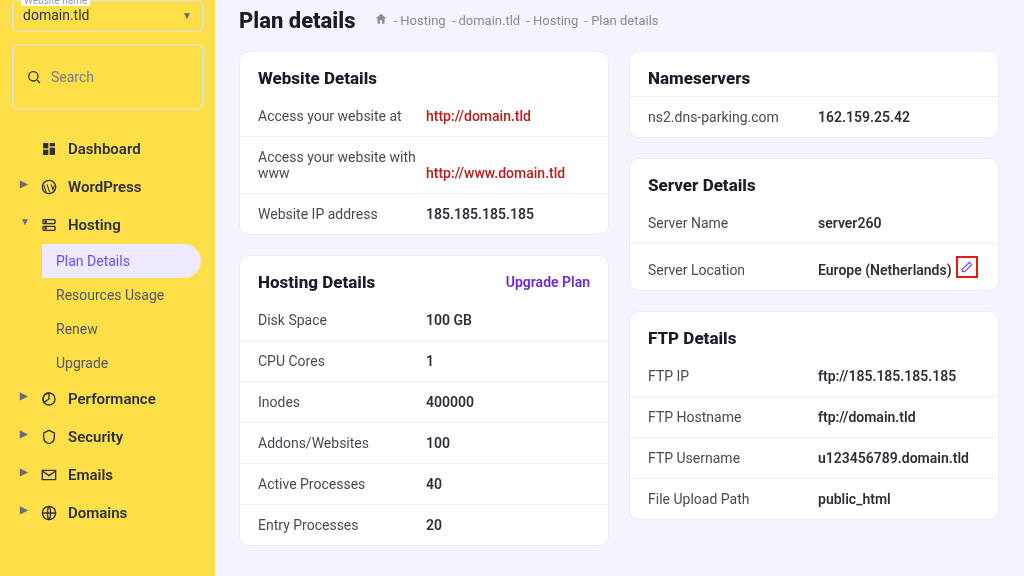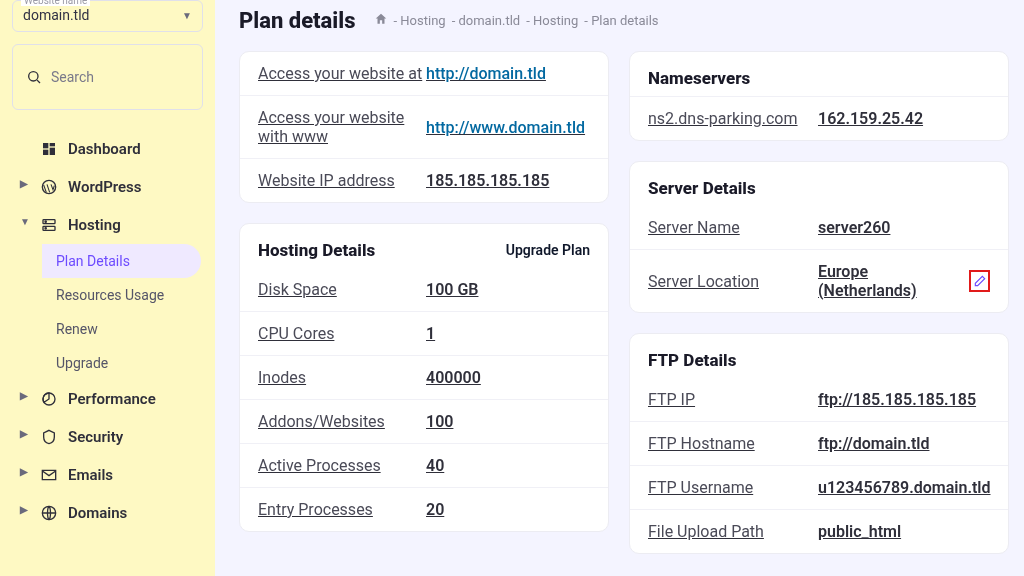--- a/index.html
+++ b/index.html
@@ -8,21 +8,21 @@
     background: #f4f4ff;
     color: #2f2f3a;
     font-size: 14px;
     width: 1024px;
     height: 576px;
     overflow: hidden;
     display: flex;
   }
   .sidebar {
     width: 215px;
-    background: #fef9c3;
+    background: #fde047;
     padding: 0 8px;
     flex-shrink: 0;
   }
   .ws-box {
     border: 1px solid #e0e0ea;
     border-radius: 6px;
     padding: 6px 10px 8px 10px;
     margin: 0 4px 12px 4px;
     position: relative;
   }
@@ -89,31 +89,30 @@
     border: 1px solid #ececf2;
     border-radius: 10px;
     padding: 0;
     overflow: hidden;
   }
   .card-head {
     display:flex; justify-content:space-between; align-items:center;
     padding: 16px 18px 8px 18px;
   }
   .card-title { font-size: 17px; font-weight: 800; color:#1a1a28; }
-  .upgrade-link { color:#0f172a; font-size:14px; font-weight:600; }
+  .upgrade-link { color:#6d28d9; font-size:14px; font-weight:600; }
   .row {
-    display: flex; align-items: center;
+    display: flex; align-items: flex-end;
     padding: 12px 18px;
     border-top: 1px solid #f0f0f6;
-    font-size: 16px;
-    text-decoration: underline;
+    font-size: 14px;
   }
   .row .label { flex: 0 0 168px; color: #4a4a57; }
   .row .value { color: #2f2f3a; font-weight: 600; }
-  .row .value.link { color: #0369a1; font-weight: 500; }
+  .row .value.link { color: #b91c1c; font-weight: 500; }
   .row.first { border-top: none; }
 
   .edit-box {
     border: 2px solid #e11a1a;
     width: 22px; height: 22px;
     display:inline-flex; align-items:center; justify-content:center;
     margin-left:4px;
   }
   .edit-box svg { width:14px; height:14px; stroke:#6d4bff; }
 </style>
@@ -243,20 +242,23 @@
       <span class="bc-sep">Hosting</span>
       <span class="bc-sep">Plan details</span>
     </div>
   </div>
 
   <div class="columns">
 
     <div class="col left">
 
       <div class="card">
+        <div class="card-head">
+            <div class="card-title">Website Details</div>
+          </div>
         <div id="website-rows">
             <div class="row first">
               <div class="label">Access your website at</div>
               <div class="value link">http://domain.tld</div>
             </div>
             <div class="row">
               <div class="label">Access your website with www</div>
               <div class="value link">http://www.domain.tld</div>
             </div>
             <div class="row">

